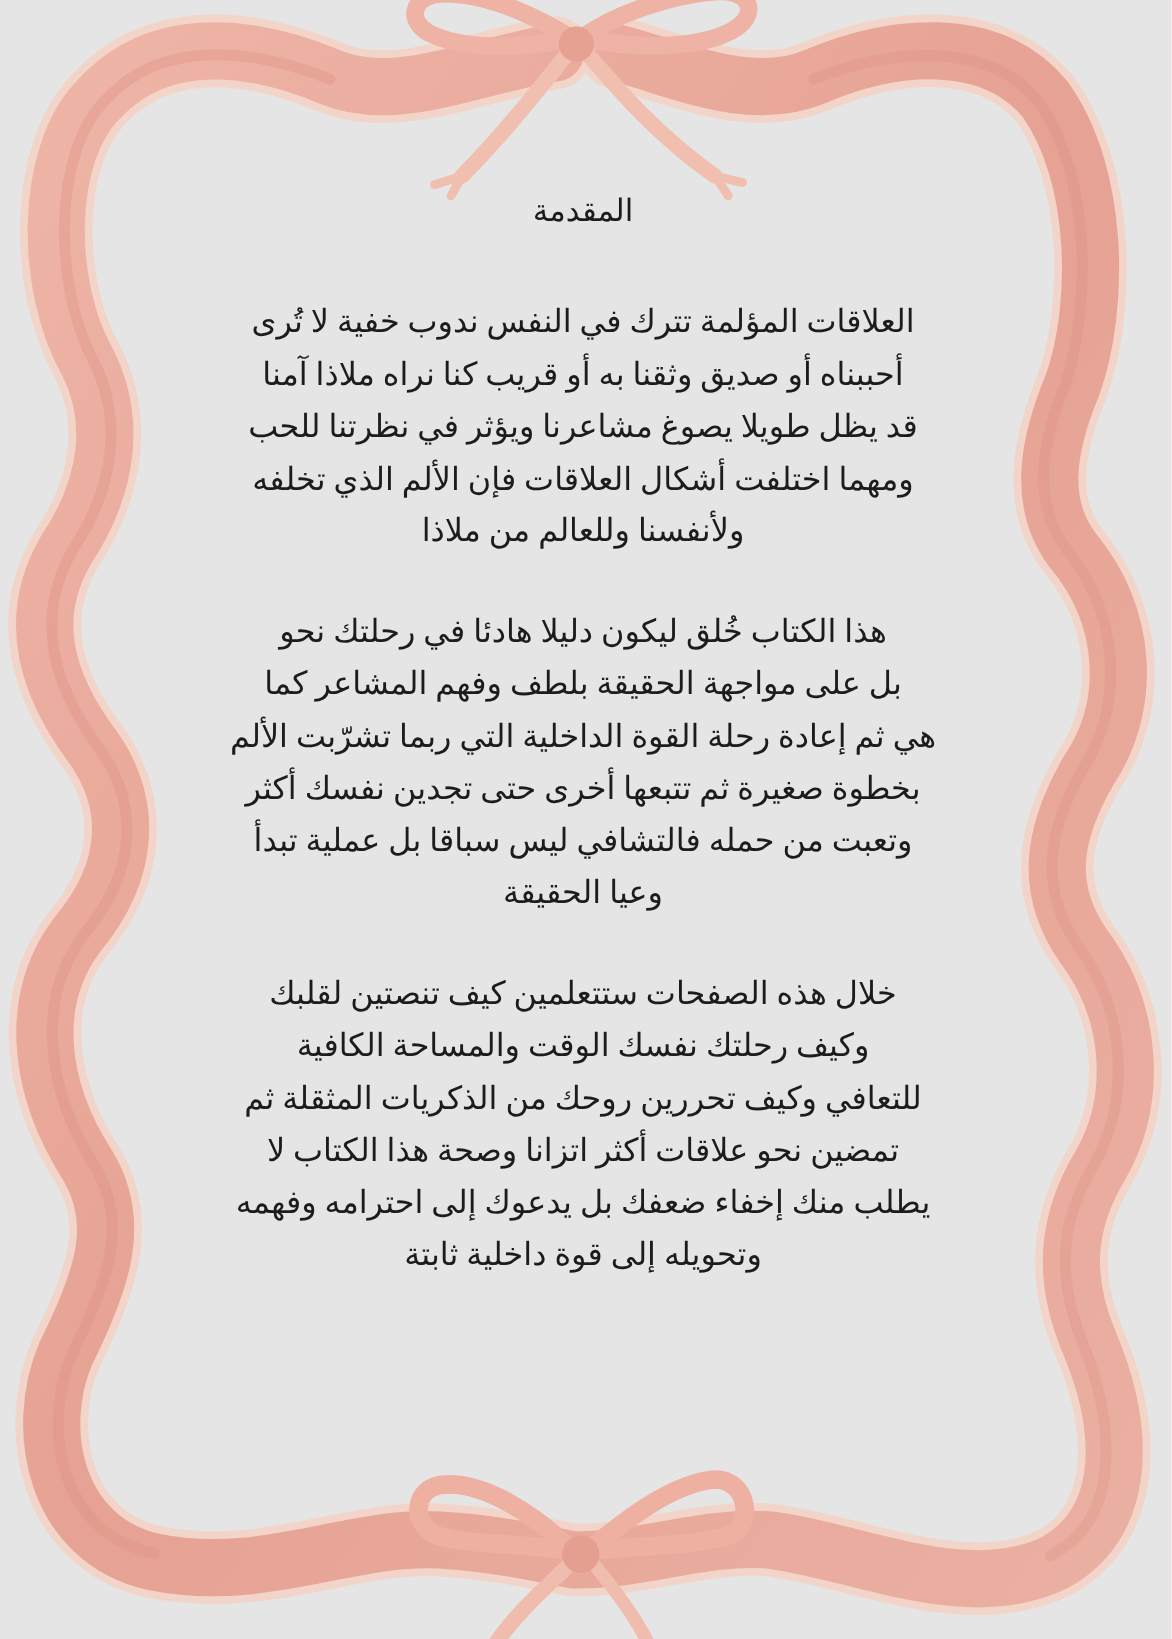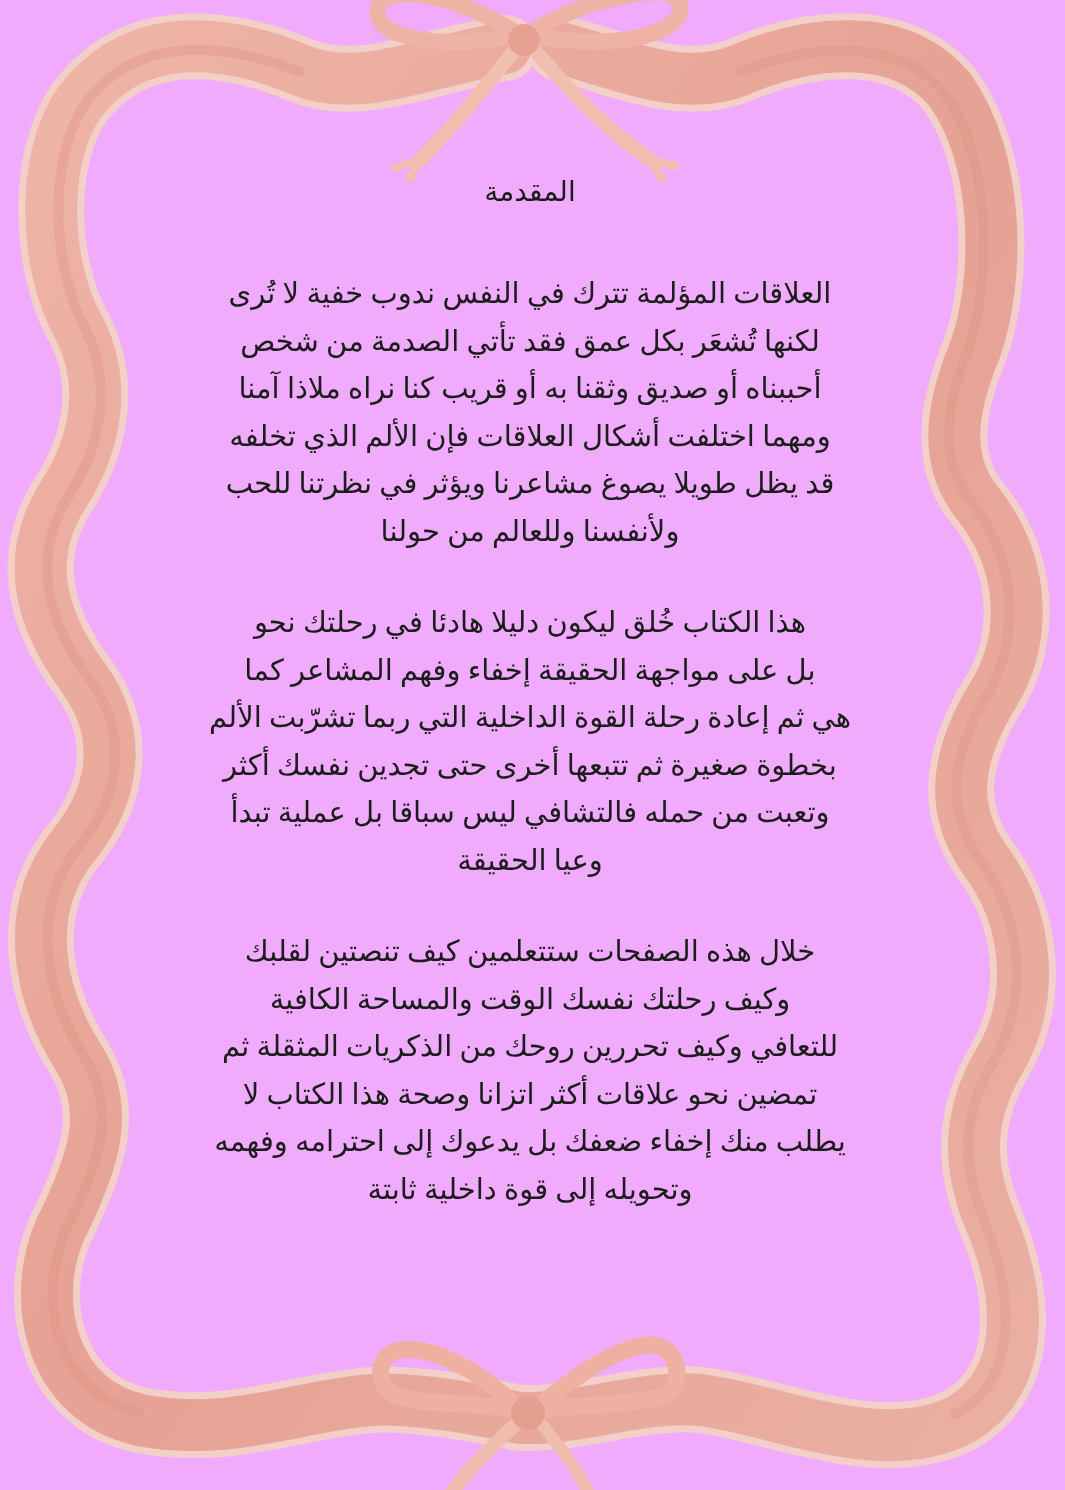--- a/index.html
+++ b/index.html
@@ -5,21 +5,21 @@
     html, body {
       margin: 0;
       padding: 0;
       background: #fdf9f8;
     }
     .page {
       position: relative;
       width: 1065px;
       height: 1490px;
       overflow: hidden;
-      background: #f0abfc;
+      background: #e5e5e5;
     }
     .frame {
       position: absolute;
       left: 0;
       top: 0;
       width: 1065px;
       height: 1490px;
     }
     .content {
       position: absolute;
@@ -162,30 +162,29 @@
 
       <circle cx="528" cy="1413" r="17" fill="#e49f91" stroke="none"></circle>
     </g>
   </svg>
 
   <div class="content">
     <h1 class="title">المقدمة</h1>
 
     <div class="para">
       <span class="line">العلاقات المؤلمة تترك في النفس ندوب خفية لا تُرى</span>
-      <span class="line">لكنها تُشعَر بكل عمق فقد تأتي الصدمة من شخص</span>
       <span class="line">أحببناه أو صديق وثقنا به أو قريب كنا نراه ملاذا آمنا</span>
+      <span class="line">قد يظل طويلا يصوغ مشاعرنا ويؤثر في نظرتنا للحب</span>
       <span class="line">ومهما اختلفت أشكال العلاقات فإن الألم الذي تخلفه</span>
-      <span class="line">قد يظل طويلا يصوغ مشاعرنا ويؤثر في نظرتنا للحب</span>
-      <span class="line">ولأنفسنا وللعالم من حولنا</span>
+      <span class="line">ولأنفسنا وللعالم من ملاذا</span>
     </div>
 
     <div class="para">
       <span class="line">هذا الكتاب خُلق ليكون دليلا هادئا في رحلتك نحو</span>
-      <span class="line">بل على مواجهة الحقيقة إخفاء وفهم المشاعر كما</span>
+      <span class="line">بل على مواجهة الحقيقة بلطف وفهم المشاعر كما</span>
       <span class="line">هي ثم إعادة رحلة القوة الداخلية التي ربما تشرّبت الألم</span>
       <span class="line">بخطوة صغيرة ثم تتبعها أخرى حتى تجدين نفسك أكثر</span>
       <span class="line">وتعبت من حمله فالتشافي ليس سباقا بل عملية تبدأ</span>
       <span class="line">وعيا الحقيقة</span>
     </div>
 
     <div class="para">
       <span class="line">خلال هذه الصفحات ستتعلمين كيف تنصتين لقلبك</span>
       <span class="line">وكيف رحلتك نفسك الوقت والمساحة الكافية</span>
       <span class="line">للتعافي وكيف تحررين روحك من الذكريات المثقلة ثم</span>

